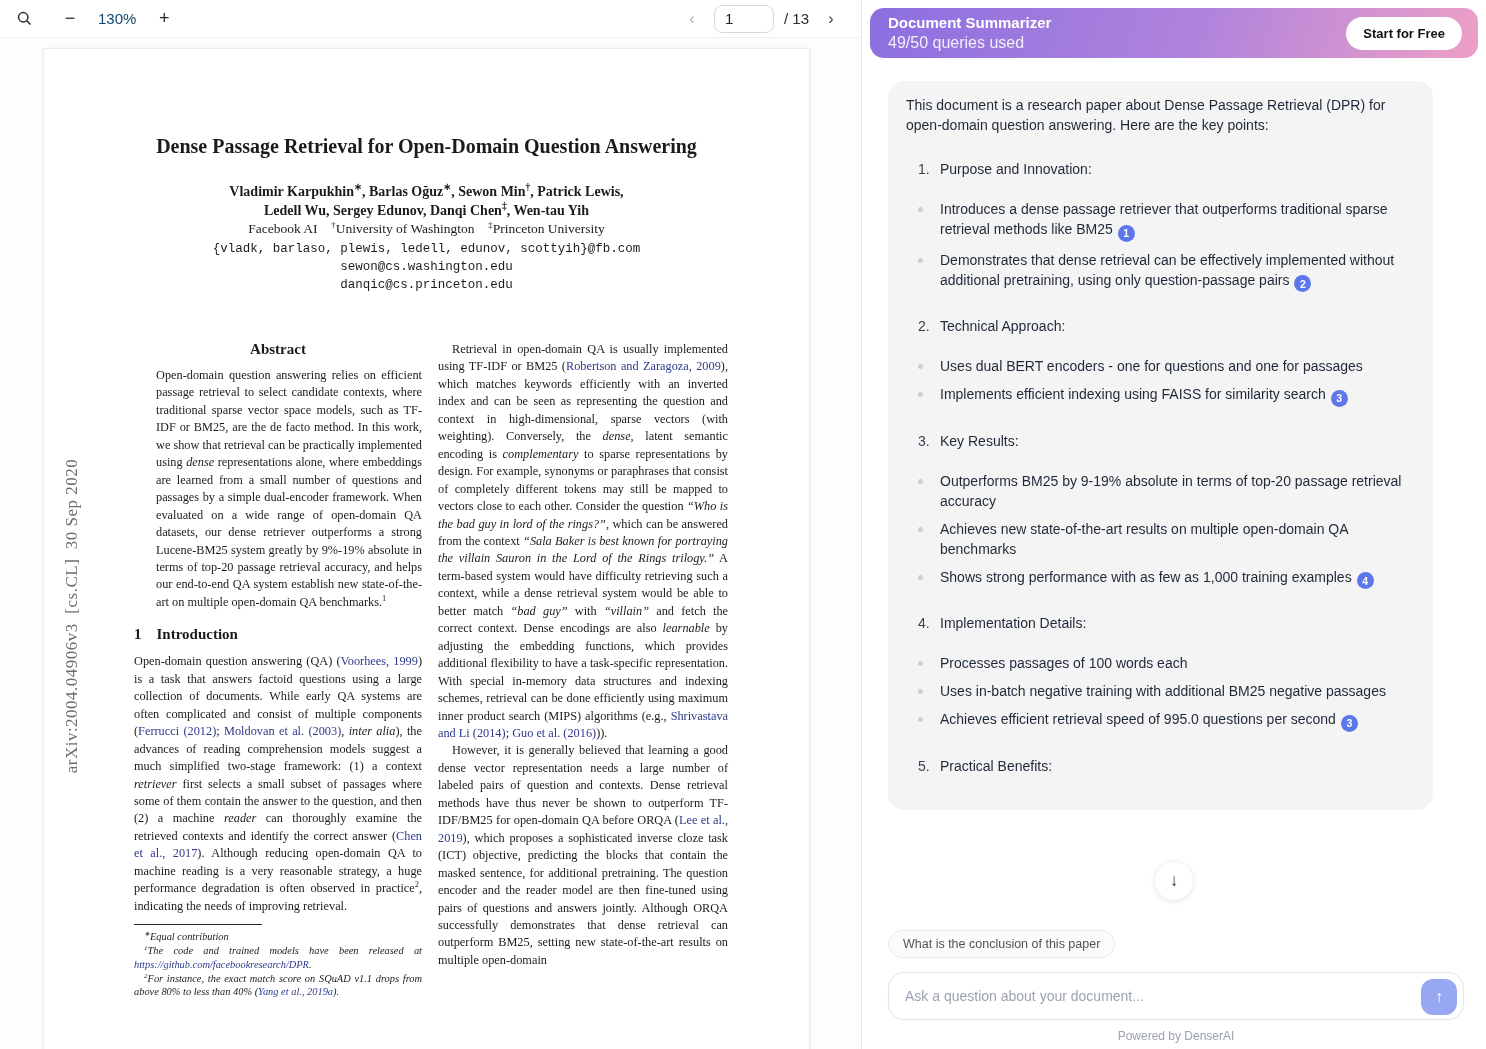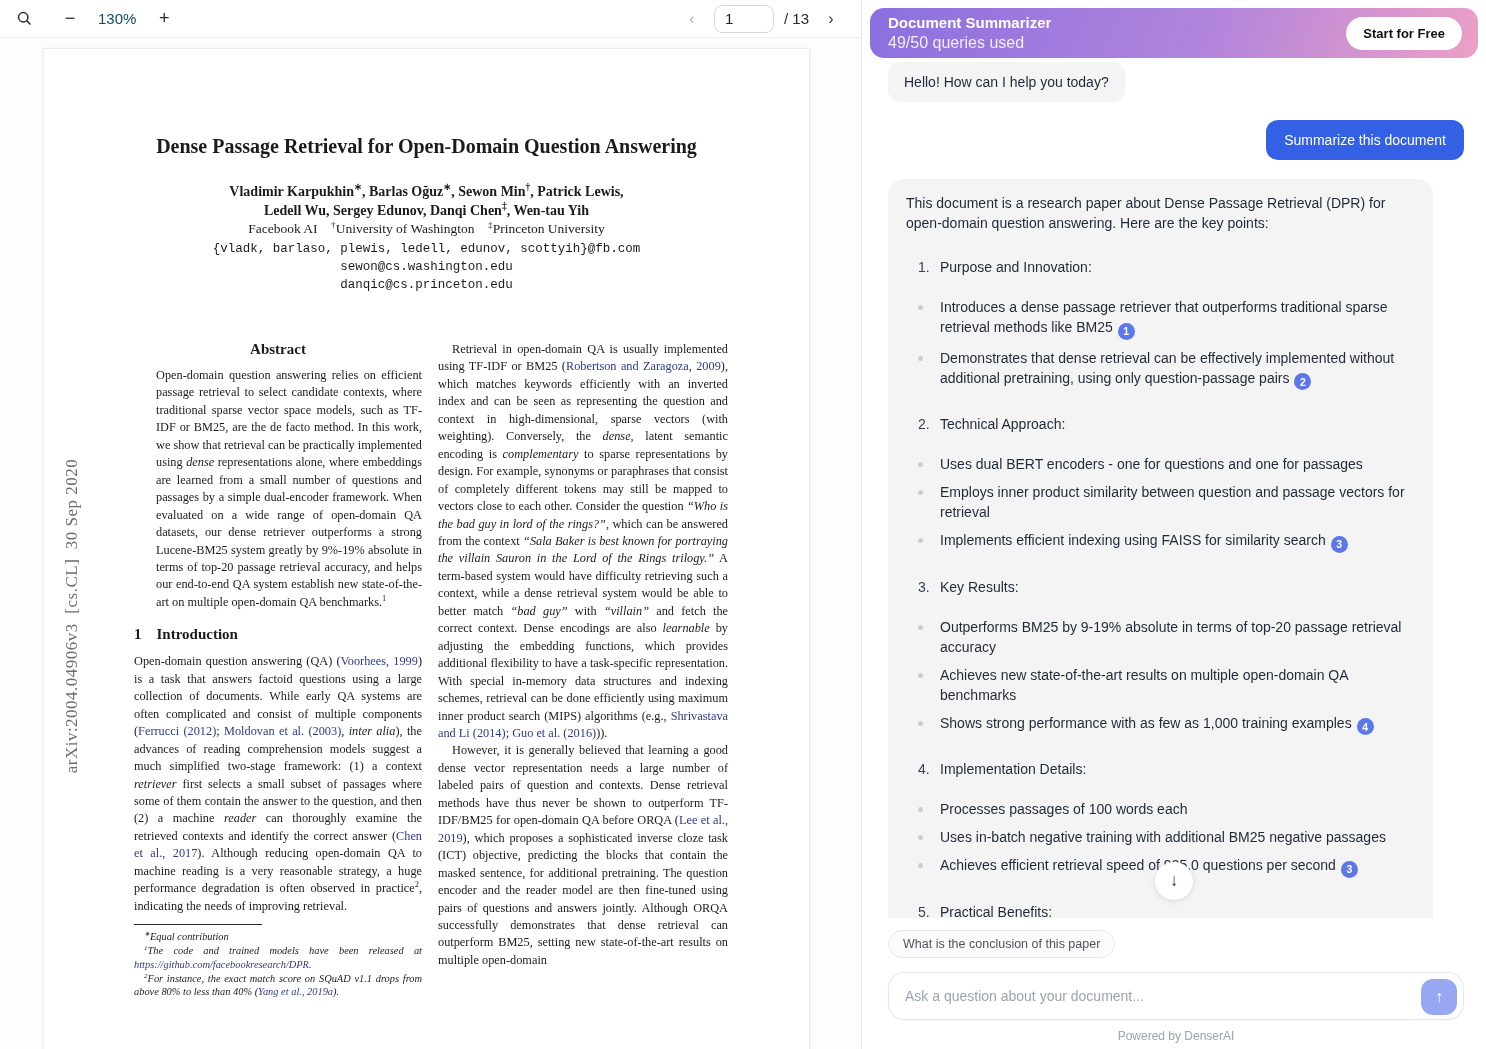--- a/index.html
+++ b/index.html
@@ -166,22 +166,20 @@
 
     <div class="banner">
       <div>
         <div class="banner-title">Document Summarizer</div>
         <div class="banner-sub">49/50 queries used</div>
       </div>
       <button class="cta">Start for Free</button>
     </div>
 
     <div class="chat">
-      <div class="bubble greeting">Hello! How can I help you today?</div>
-      <div class="bubble usermsg">Summarize this document</div>
 
       <div class="bubble summary">
         <p class="sum-intro">This document is a research paper about Dense Passage Retrieval (DPR) for open-domain question answering. Here are the key points:</p>
 
         <div class="sec-title">
           <span class="sec-num">1.</span>
           <span>Purpose and Innovation:</span>
         </div>
         <div class="bullet">
           <span class="dot"></span>
@@ -192,24 +190,20 @@
           <span class="btxt"><span>Demonstrates that dense retrieval can be effectively implemented without additional pretraining, using only question-passage pairs</span><span class="badge">2</span></span>
         </div>
 
         <div class="sec-title">
           <span class="sec-num">2.</span>
           <span>Technical Approach:</span>
         </div>
         <div class="bullet">
           <span class="dot"></span>
           <span class="btxt"><span>Uses dual BERT encoders - one for questions and one for passages</span></span>
-        </div>
-        <div class="bullet">
-          <span class="dot"></span>
-          <span class="btxt"><span>Employs inner product similarity between question and passage vectors for retrieval</span></span>
         </div>
         <div class="bullet">
           <span class="dot"></span>
           <span class="btxt"><span>Implements efficient indexing using FAISS for similarity search</span><span class="badge">3</span></span>
         </div>
 
         <div class="sec-title">
           <span class="sec-num">3.</span>
           <span>Key Results:</span>
         </div>

